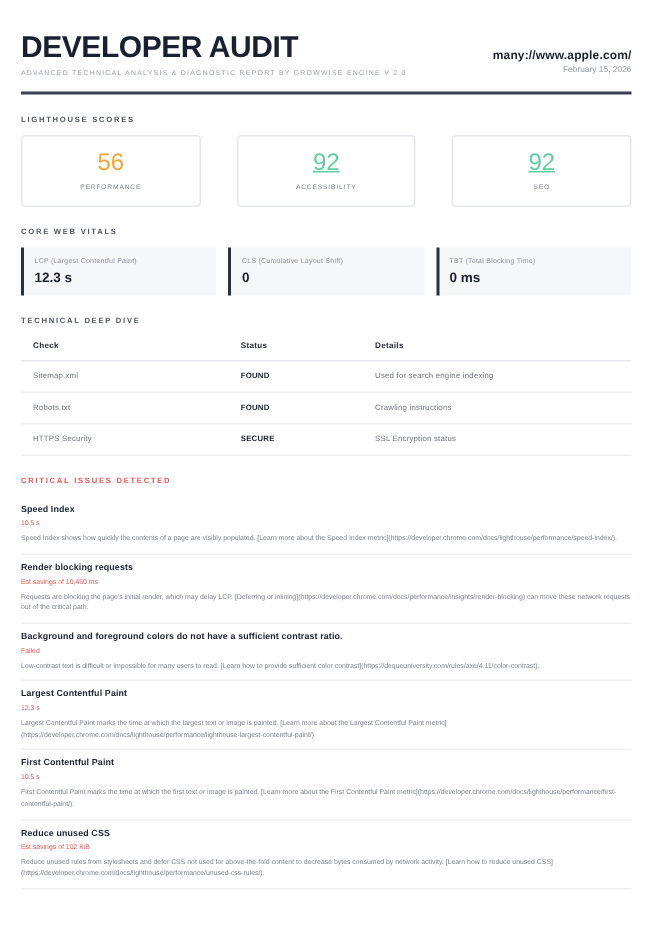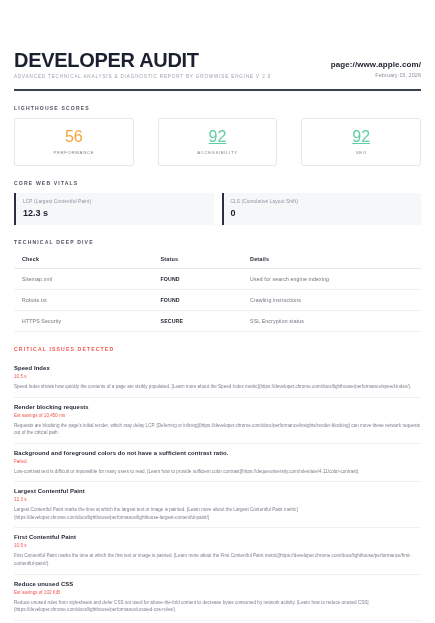--- a/index.html
+++ b/index.html
@@ -25,21 +25,20 @@
     padding: 22px 14px 0 14px;
     overflow: hidden;
   }
 
   
   .header {
     display: flex;
     align-items: flex-end;
     justify-content: space-between;
     padding-bottom: 6px;
-    margin-top: 28px;
   }
   .header-left { display: flex; flex-direction: column; }
   .report-title {
     font-size: 20px;
     font-weight: bold;
     letter-spacing: -0.3px;
     color: #1b2030;
     line-height: 1.05;
   }
   .report-subtitle {
@@ -179,21 +178,21 @@
 <body>
 
 <div class="page">
 
   <div class="header">
     <div class="header-left">
       <div class="report-title">DEVELOPER AUDIT</div>
       <div class="report-subtitle">ADVANCED TECHNICAL ANALYSIS &amp; DIAGNOSTIC REPORT BY GROWWISE ENGINE V 2.0</div>
     </div>
     <div class="header-right">
-      <div class="site-url">page://www.apple.com/</div>
+      <div class="site-url">many://www.apple.com/</div>
       <div class="report-date">February 15, 2026</div>
     </div>
   </div>
   <div class="header-rule"></div>
 
   <div class="section">
     <div class="section-label">LIGHTHOUSE SCORES</div>
     <div class="score-row">
 
       <div class="score-card">
@@ -222,20 +221,24 @@
       <div class="vital-card">
         <div class="vital-label">LCP (Largest Contentful Paint)</div>
         <div class="vital-value">12.3 s</div>
       </div>
 
       <div class="vital-card">
         <div class="vital-label">CLS (Cumulative Layout Shift)</div>
         <div class="vital-value">0</div>
       </div>
 
+      <div class="vital-card">
+        <div class="vital-label">TBT (Total Blocking Time)</div>
+        <div class="vital-value">0 ms</div>
+      </div>
 
     </div>
   </div>
 
   <div class="section">
     <div class="section-label">TECHNICAL DEEP DIVE</div>
     <table class="table">
       <thead>
         <tr>
           <th class="col-check">Check</th>

